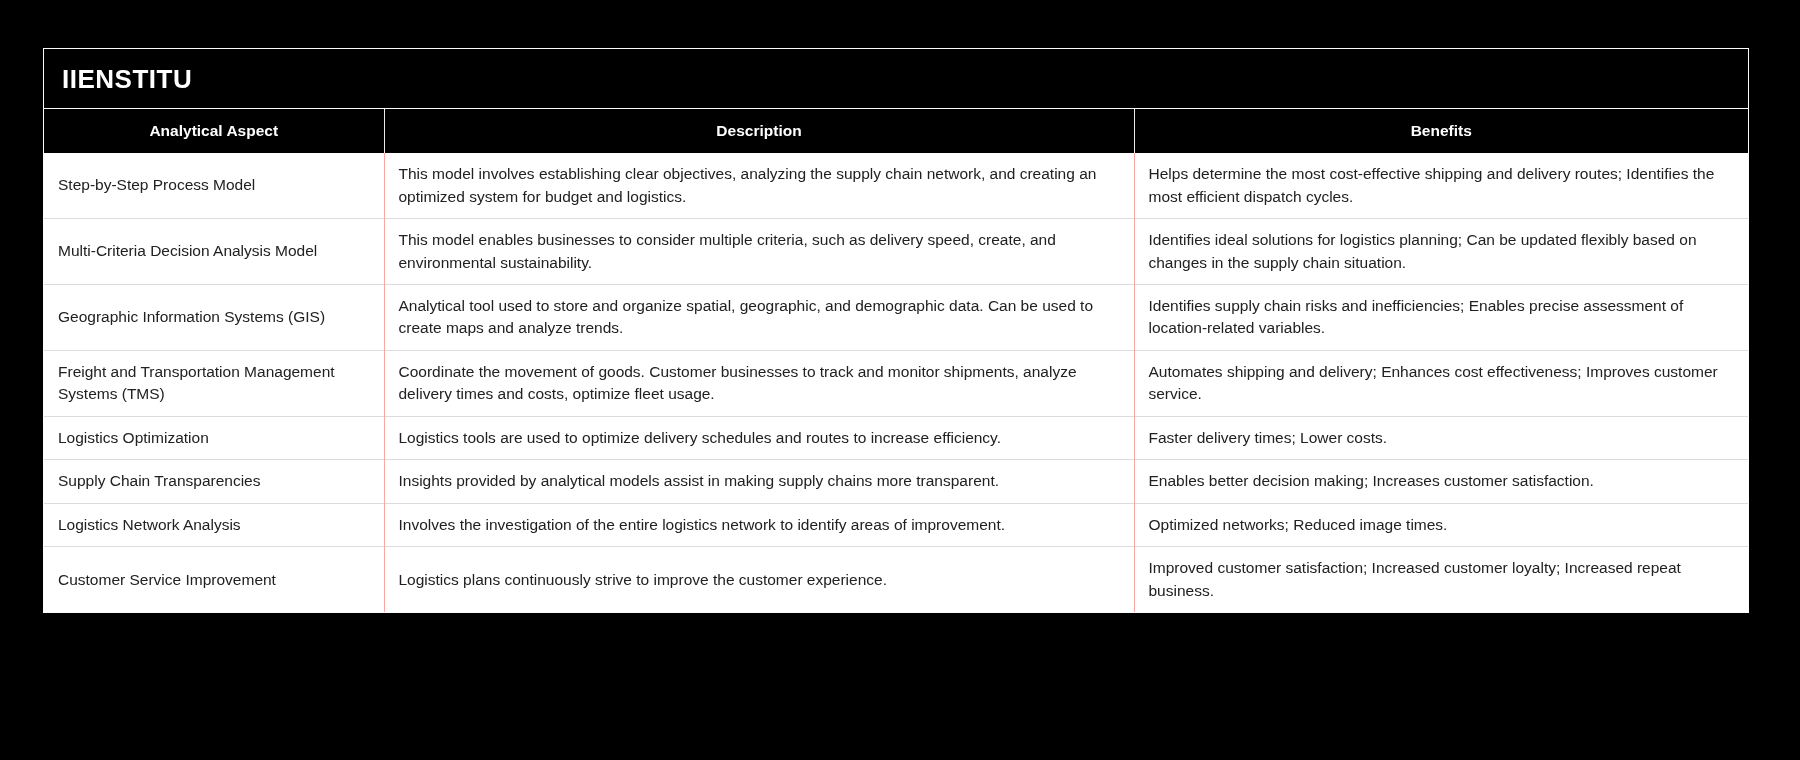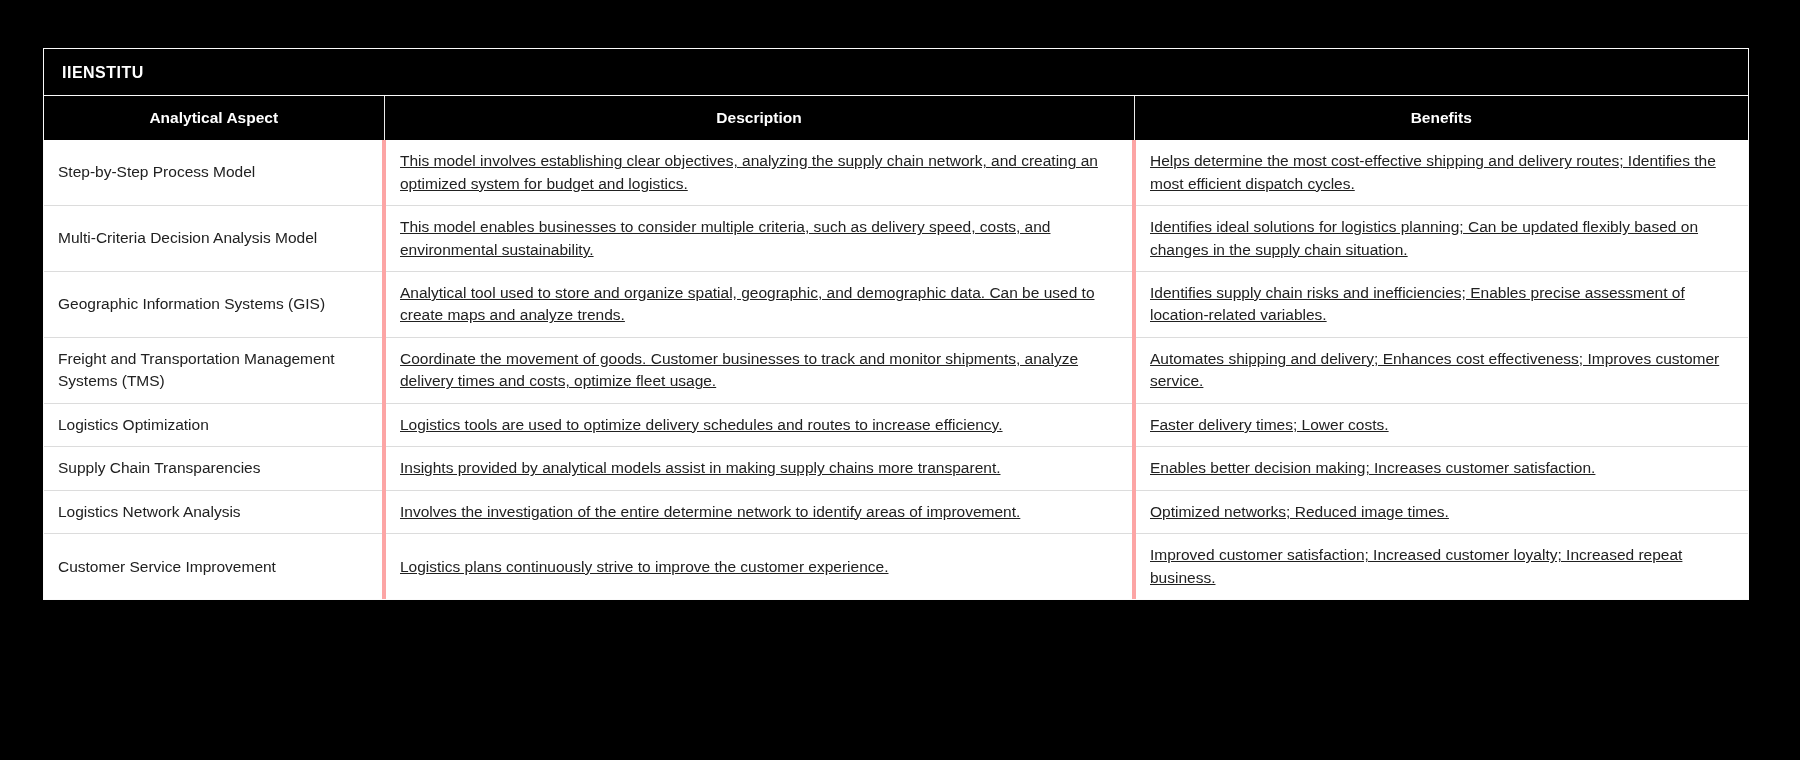--- a/index.html
+++ b/index.html
@@ -20,21 +20,21 @@
     left: 43px;
     top: 48px;
     width: 1706px;
     box-sizing: border-box;
     border: 1px solid #fbfbfb;
     background: #000000;
   }
   .table-title {
     background: #000000;
     color: #ffffff;
-    font-size: 16px;
+    font-size: 26px;
     font-weight: bold;
     letter-spacing: 0.5px;
     padding: 15px 18px 13px 18px;
     border-bottom: 1px solid #fbfbfb;
   }
   table.data-table {
     width: 100%;
     border-collapse: collapse;
     table-layout: fixed;
   }
@@ -58,22 +58,21 @@
     background: #ffffff;
     color: #212121;
     font-size: 15.5px;
     font-weight: normal;
     line-height: 1.45;
     vertical-align: middle;
     padding: 10px 14px;
     border-top: 1px solid #dcdcdc;
   }
   tbody td + td {
-    border-left: 4px solid #fca5a5;
-    text-decoration: underline;
+    border-left: 1px solid #fca5a5;
   }
   tbody tr:first-child td {
     border-top: none;
   }
 </style>
 </head>
 <body>
 
 <div class="canvas">
   <div class="table-card">
@@ -92,21 +91,21 @@
         </tr>
       </thead>
       <tbody>
         <tr>
           <td>Step-by-Step Process Model</td>
           <td>This model involves establishing clear objectives, analyzing the supply chain network, and creating an optimized system for budget and logistics.</td>
           <td>Helps determine the most cost-effective shipping and delivery routes; Identifies the most efficient dispatch cycles.</td>
         </tr>
         <tr>
           <td>Multi-Criteria Decision Analysis Model</td>
-          <td>This model enables businesses to consider multiple criteria, such as delivery speed, costs, and environmental sustainability.</td>
+          <td>This model enables businesses to consider multiple criteria, such as delivery speed, create, and environmental sustainability.</td>
           <td>Identifies ideal solutions for logistics planning; Can be updated flexibly based on changes in the supply chain situation.</td>
         </tr>
         <tr>
           <td>Geographic Information Systems (GIS)</td>
           <td>Analytical tool used to store and organize spatial, geographic, and demographic data. Can be used to create maps and analyze trends.</td>
           <td>Identifies supply chain risks and inefficiencies; Enables precise assessment of location-related variables.</td>
         </tr>
         <tr>
           <td>Freight and Transportation Management Systems (TMS)</td>
           <td>Coordinate the movement of goods. Customer businesses to track and monitor shipments, analyze delivery times and costs, optimize fleet usage.</td>
@@ -117,21 +116,21 @@
           <td>Logistics tools are used to optimize delivery schedules and routes to increase efficiency.</td>
           <td>Faster delivery times; Lower costs.</td>
         </tr>
         <tr>
           <td>Supply Chain Transparencies</td>
           <td>Insights provided by analytical models assist in making supply chains more transparent.</td>
           <td>Enables better decision making; Increases customer satisfaction.</td>
         </tr>
         <tr>
           <td>Logistics Network Analysis</td>
-          <td>Involves the investigation of the entire determine network to identify areas of improvement.</td>
+          <td>Involves the investigation of the entire logistics network to identify areas of improvement.</td>
           <td>Optimized networks; Reduced image times.</td>
         </tr>
         <tr>
           <td>Customer Service Improvement</td>
           <td>Logistics plans continuously strive to improve the customer experience.</td>
           <td>Improved customer satisfaction; Increased customer loyalty; Increased repeat business.</td>
         </tr>
       </tbody>
     </table>
   </div>

